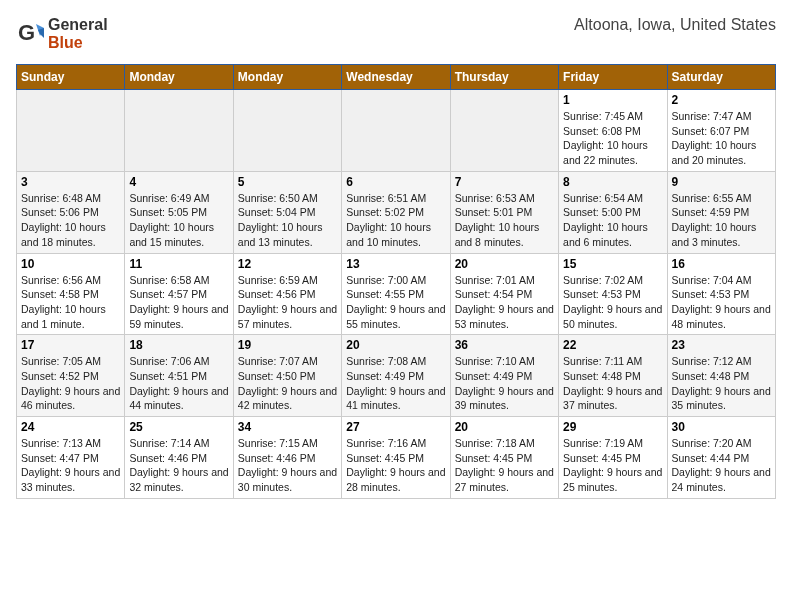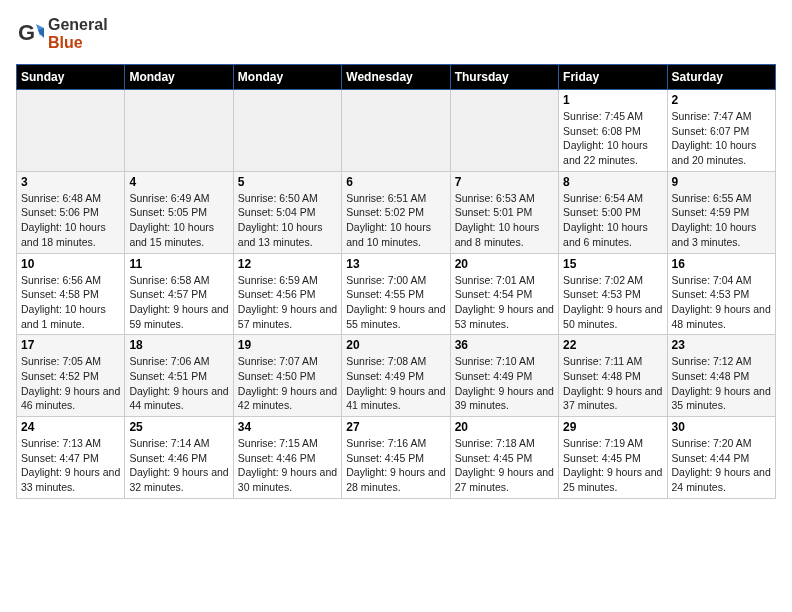--- a/index.html
+++ b/index.html
@@ -27,21 +27,21 @@
     }
     .title-block { text-align: right; }
     .month-title { font-size: 36px; font-weight: bold; color: #222; }
     .location-title { font-size: 16px; color: #444; }
     .calendar {
       width: 100%;
       border-collapse: collapse;
       font-size: 11px;
     }
     .calendar th {
-      background: #000000;
+      background: #a16207;
       color: #fff;
       padding: 5px 4px;
       text-align: left;
       font-size: 12px;
       font-weight: bold;
       border: 1px solid #2a5a9f;
     }
     .calendar td {
       border: 1px solid #ccc;
       vertical-align: top;
@@ -80,20 +80,21 @@
       <text x="2" y="20" font-size="22" font-weight="bold" fill="#333">G</text>
       <polygon points="20,4 28,8 24,16 22,10" fill="#4a90d9"></polygon>
       <polygon points="22,10 28,8 28,18 24,14" fill="#2a6aaf"></polygon>
     </svg>
     <div>
       <span style="font-size:16px;font-weight:bold;color:#333;text-align:center;">General</span><br>
       <span style="font-size:16px;font-weight:bold;color:#c2410c;">Blue</span>
     </div>
   </div>
   <div class="title-block">
+    <div class="location-title">Altoona, Iowa, United States</div>
   </div>
 </div>
 
 <table class="calendar" id="calendar-table">
   <thead>
     <tr id="calendar-header-row">
     <th>Sunday</th>
         <th>Monday</th>
         <th>Monday</th>
         <th>Wednesday</th>

